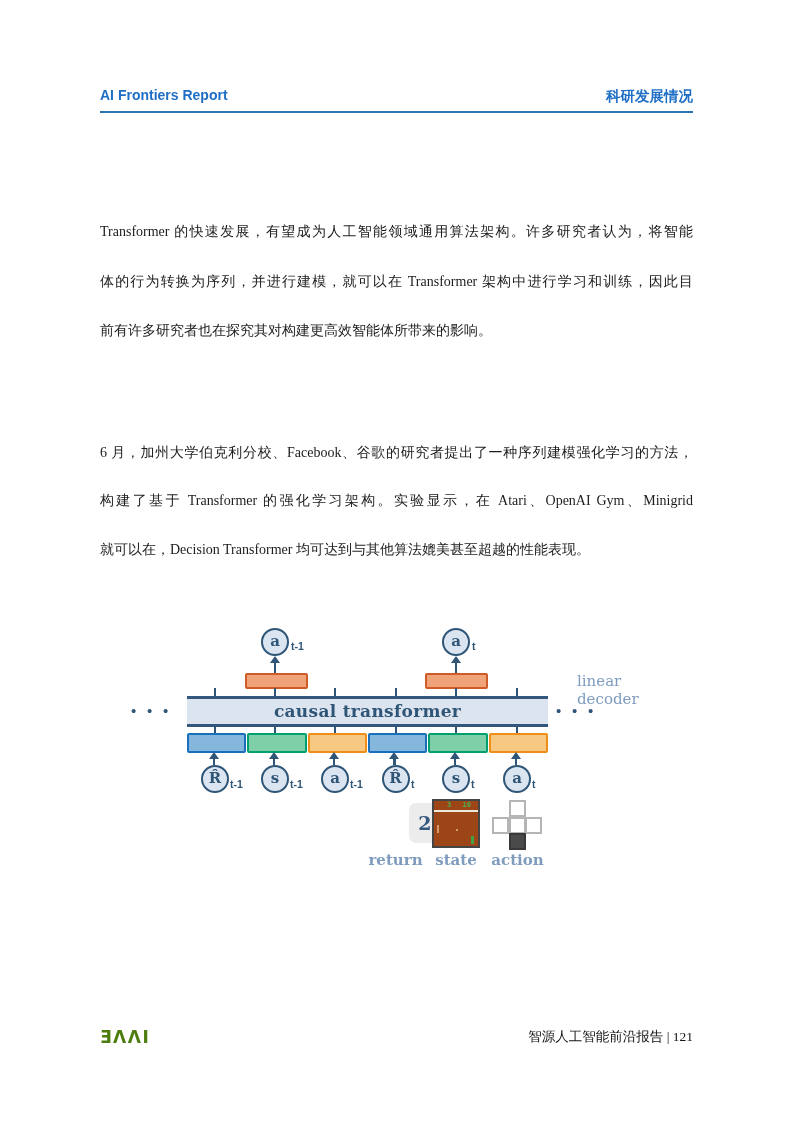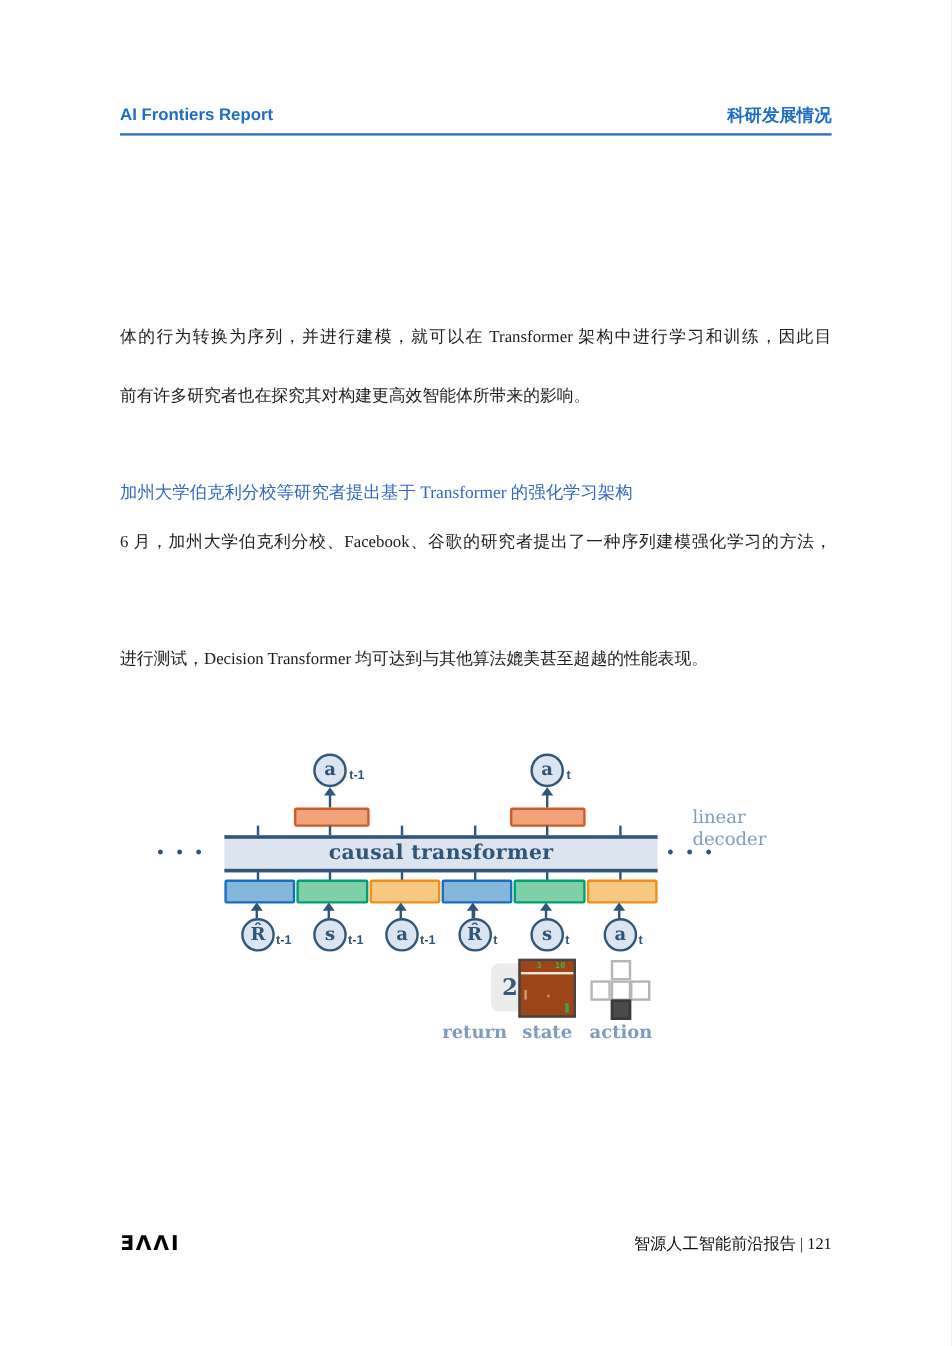--- a/index.html
+++ b/index.html
@@ -128,44 +128,45 @@
     position:absolute;left:0;right:0;text-align:center;
     font-family:"DejaVu Sans Mono","Liberation Mono",monospace;
     color:#000;
   }
   .caption{top:888px;font-size:12.5px;}
   .source{top:924px;font-size:12.5px;font-weight:bold;}
   
   .logo{
     position:absolute;left:100px;top:1027px;
     font-family:"DejaVu Sans","Liberation Sans",sans-serif;
-    font-size:17px;font-weight:800;color:#000000;letter-spacing:1.5px;
+    font-size:17px;font-weight:800;color:#4d7c0f;letter-spacing:1.5px;
   }
   .pageinfo{
     position:absolute;right:100px;top:1028px;
     font-size:13.5px;color:#111;
   }
 </style>
 </head>
 <body>
 
 <div class="page">
 
   <div class="hdr-left">AI Frontiers Report</div>
   <div class="hdr-right">科研发展情况</div>
   <div class="hdr-rule"></div>
 
 
+  <div class="line just p1-l0">Transformer 的快速发展，有望成为人工智能领域通用算法架构。许多研究者认为，将智能</div>
   <div class="line just p1-l1">体的行为转换为序列，并进行建模，就可以在 Transformer 架构中进行学习和训练，因此目</div>
   <div class="line p1-l2">前有许多研究者也在探究其对构建更高效智能体所带来的影响。</div>
 
-  <div class="h2">加州大学伯克利分校等研究者提出基于 Transformer 的强化学习架构</div>
 
   <div class="line just p2-l0">6 月，加州大学伯克利分校、Facebook、谷歌的研究者提出了一种序列建模强化学习的方法，</div>
-  <div class="line p2-l2">进行测试，Decision Transformer 均可达到与其他算法媲美甚至超越的性能表现。</div>
+  <div class="line just p2-l1">构建了基于 Transformer 的强化学习架构。实验显示，在 Atari、OpenAI Gym、Minigrid</div>
+  <div class="line p2-l2">就可以在，Decision Transformer 均可达到与其他算法媲美甚至超越的性能表现。</div>
 
   <div class="diagram">
 
     <div class="circle" style="left:141px;top:3px;">
       <span>a</span>
     </div>
     <div class="sub" style="left:171px;top:15px;">t-1</div>
     <div class="circle" style="left:322px;top:3px;">
       <span>a</span>
     </div>

